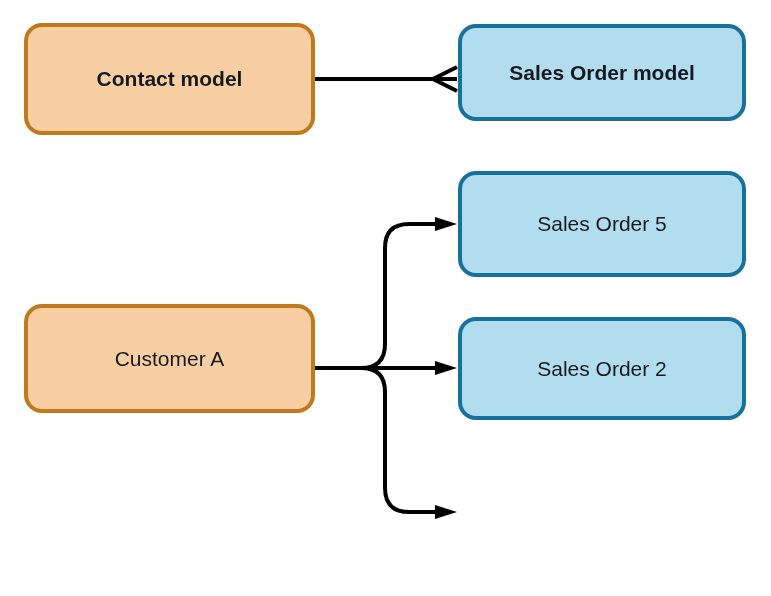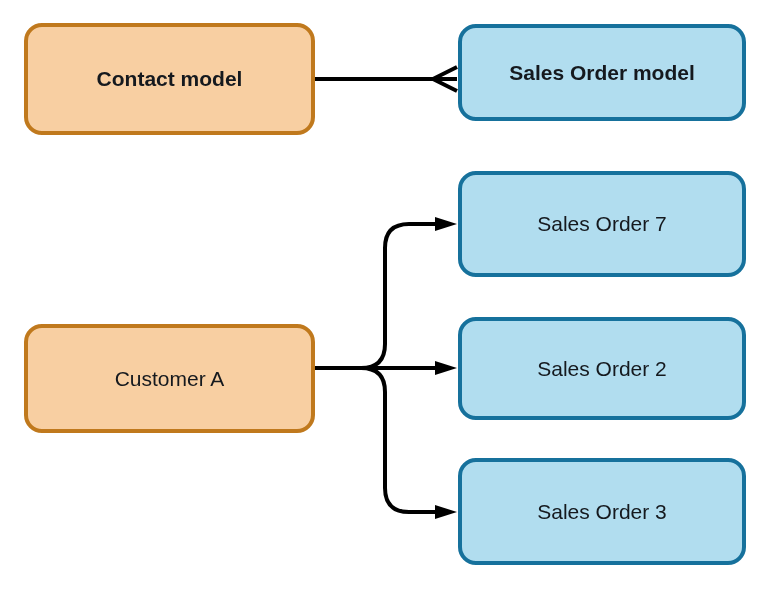--- a/index.html
+++ b/index.html
@@ -29,21 +29,21 @@
     color: #15191e;
     z-index: 2;
     text-align: center;
   }
   .node.orange { background: #F8CFA2; border-color: #C0791D; }
   .node.blue   { background: #B1DDEF; border-color: #16719C; }
   .node.bold   { font-weight: 700; text-align: center; }
 
   .node-contact      { left: 24px;  top: 23px;  width: 291px; height: 112px; }
   .node-sales-model  { left: 458px; top: 24px;  width: 288px; height: 97px; }
-  .node-customer     { left: 24px;  top: 324px; width: 291px; height: 109px; }
+  .node-customer     { left: 24px;  top: 304px; width: 291px; height: 109px; }
   .node-so1          { left: 458px; top: 171px; width: 288px; height: 106px; }
   .node-so2          { left: 458px; top: 317px; width: 288px; height: 103px; }
   .node-so3          { left: 458px; top: 458px; width: 288px; height: 107px; }
 </style>
 </head>
 <body>
 
 <div class="canvas">
 
   <svg class="edges-layer" width="771" height="596" viewBox="0 0 771 596" xmlns="http://www.w3.org/2000/svg">
@@ -71,24 +71,21 @@
 
   <div class="node blue bold node-sales-model">
     <span>Sales Order model</span>
   </div>
 
   <div class="node orange node-customer">
     <span>Customer A</span>
   </div>
 
   <div class="node blue node-so1">
-    <span>Sales Order 7</span>
+    <span>Sales Order 5</span>
   </div>
 
   <div class="node blue node-so2">
     <span>Sales Order 2</span>
   </div>
 
-  <div class="node blue node-so3">
-    <span>Sales Order 3</span>
-  </div>
 
 </div>
 
 </body></html>

